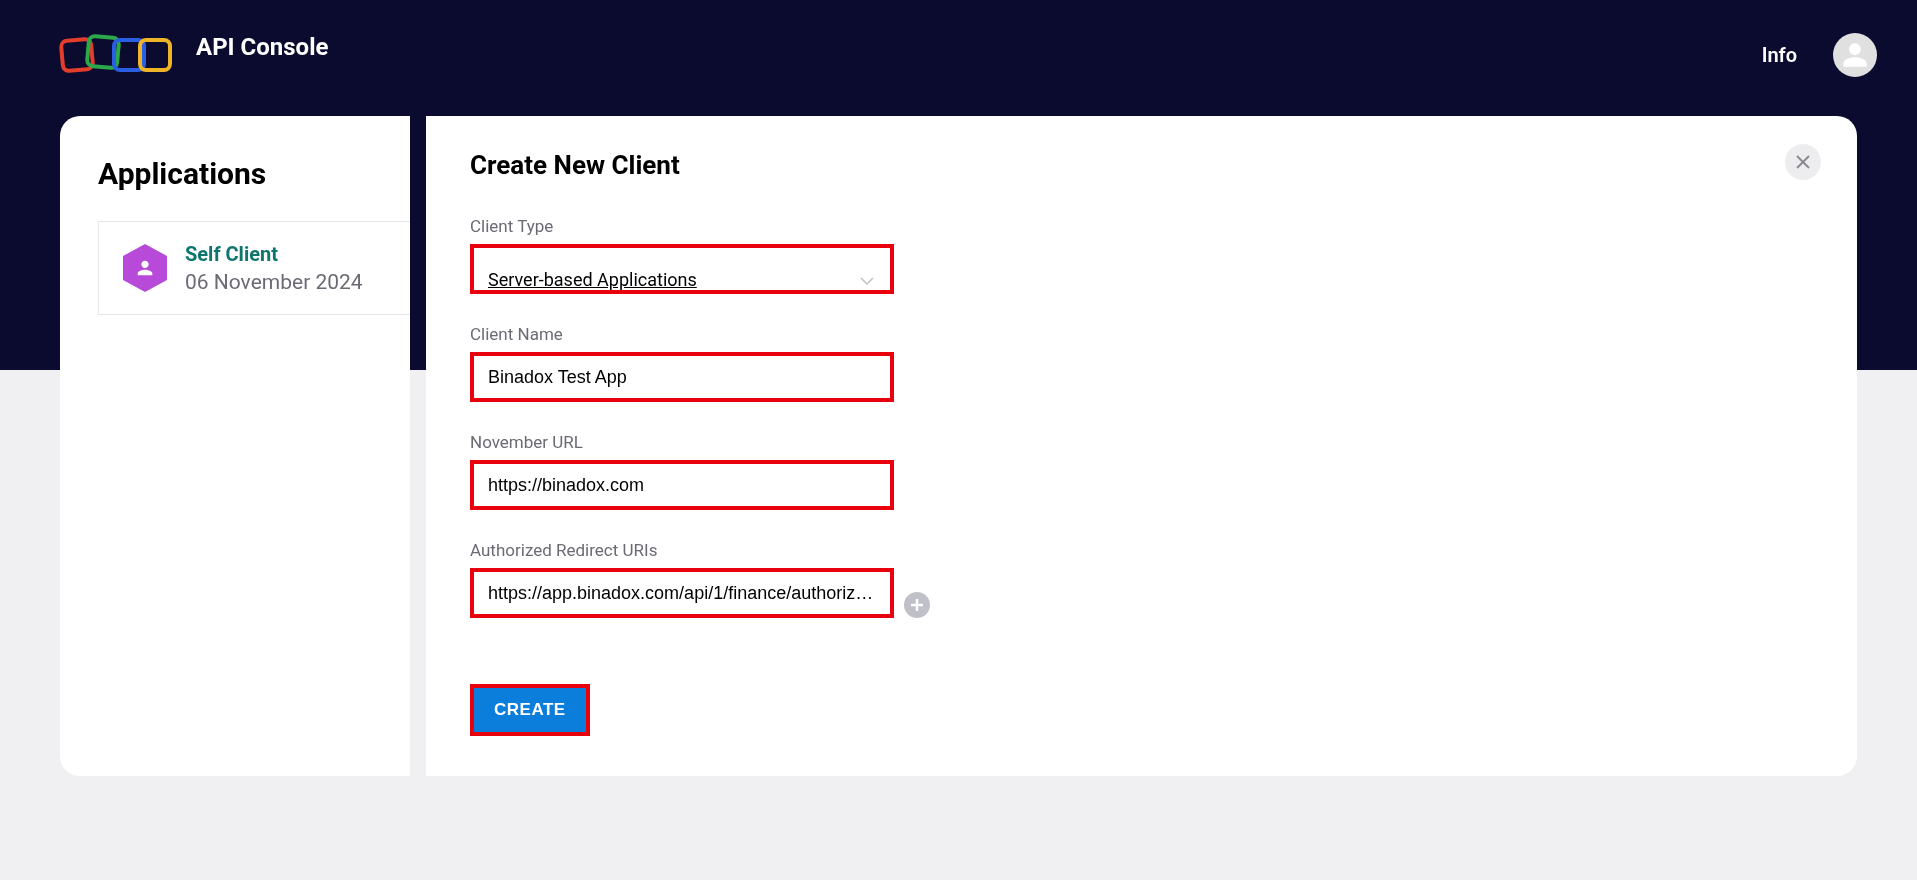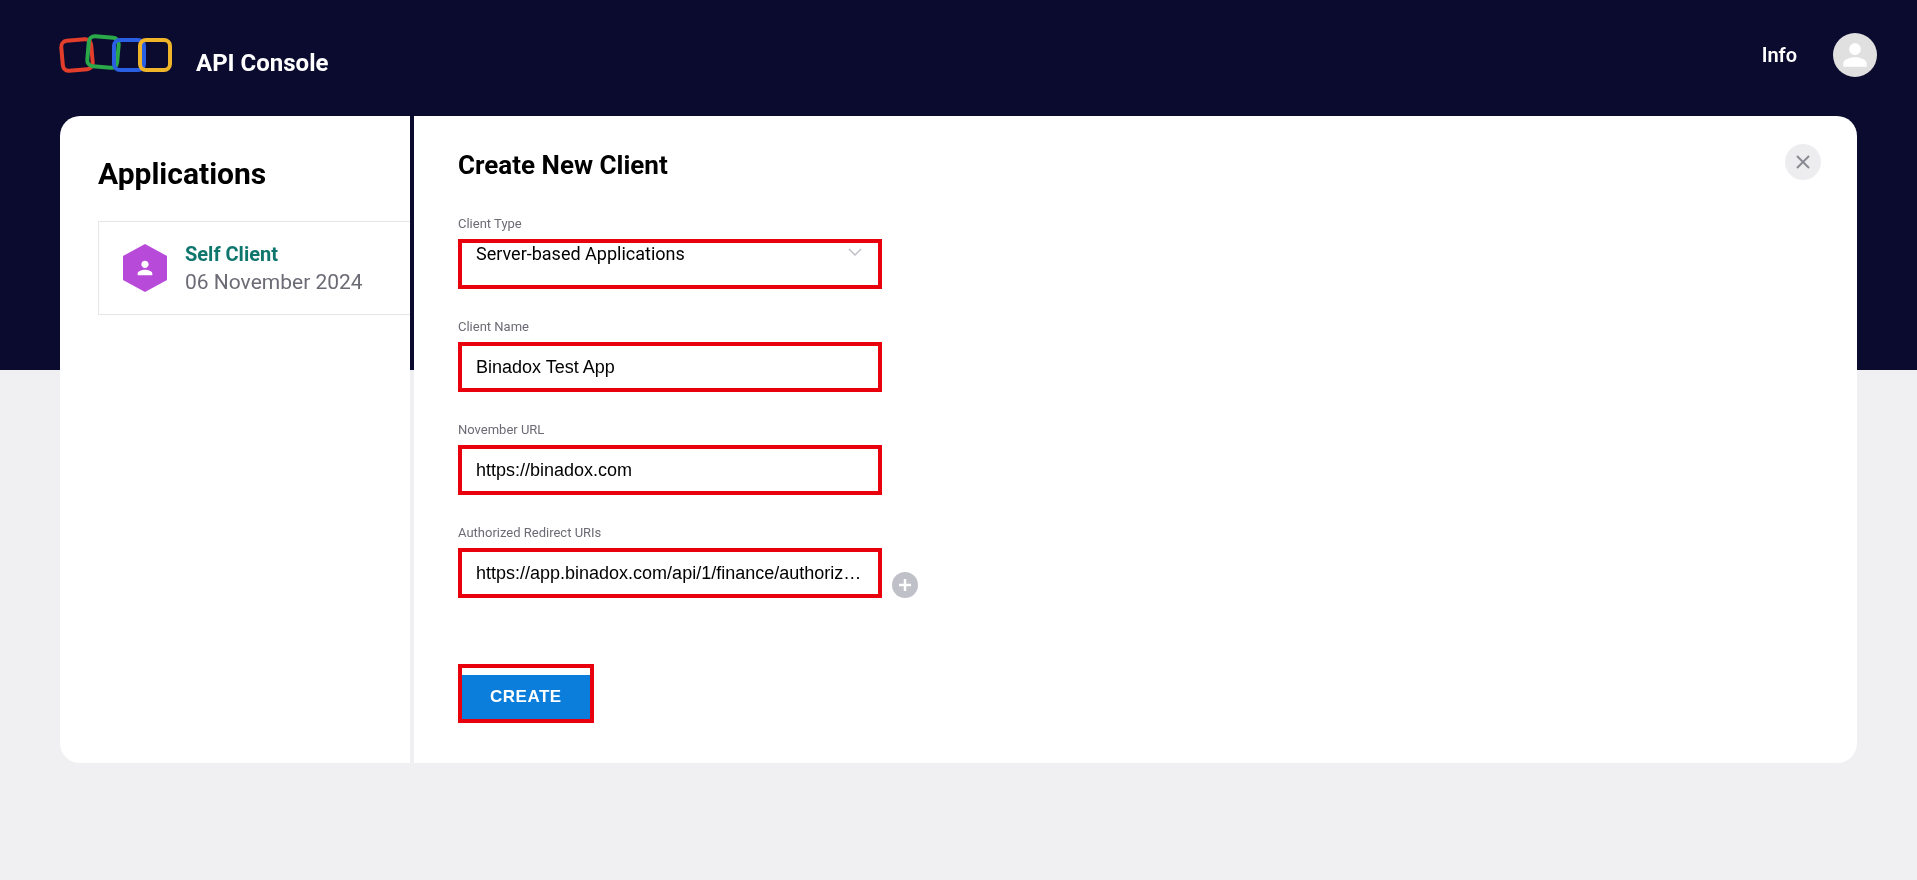--- a/index.html
+++ b/index.html
@@ -17,21 +17,21 @@
       background: #0a0b2e;
       height: 110px;
       display: flex;
       align-items: center;
       justify-content: space-between;
       padding: 0 40px 0 60px;
       position: relative;
     }
     .logo-section {
       display: flex;
-      align-items: flex-end;
+      align-items: flex-start;
       gap: 16px;
     }
     .logo-squares {
       display: flex;
       align-items: center;
       position: relative;
       width: 120px;
       height: 44px;
     }
     .square {
@@ -77,21 +77,21 @@
       width: 100%;
       position: absolute;
       top: 110px;
       left: 0;
       z-index: 0;
     }
     .main-container {
       position: relative;
       z-index: 1;
       display: flex;
-      gap: 4px;
+      gap: 16px;
       padding: 0 60px;
       margin-top: 6px;
     }
     .sidebar-card {
       background: #fff;
       border-radius: 20px 0 0 20px;
       padding: 40px 0;
       width: 350px;
       min-height: 550px;
     }
@@ -155,21 +155,21 @@
       display: flex;
       align-items: center;
       justify-content: center;
       cursor: pointer;
     }
     .close-btn svg { width: 14px; height: 14px; stroke: #8a8a92; stroke-width: 2; }
     .form-group {
       margin-bottom: 30px;
     }
     .form-label {
-      font-size: 13px;
+      font-size: 17px;
       color: #6b6b75;
       margin-bottom: 8px;
       display: block;
     }
     .input-wrapper {
       border: 4px solid #e8000d;
       display: inline-block;
       width: 424px;
     }
     .input-wrapper.with-dropdown {
@@ -180,23 +180,24 @@
       height: 42px;
       padding: 0 14px;
       border: none;
       font-size: 18px;
       color: #000;
       outline: none;
       background: #fff;
     }
     .select-box {
       display: flex;
-      align-items: flex-start;
+      align-items: flex-end;
       justify-content: space-between;
       cursor: pointer;
+      text-decoration: underline;
     }
     .chevron-svg {
       width: 18px;
       height: 18px;
       stroke: #c0c0c8;
       stroke-width: 1.5;
       fill: none;
     }
     .redirect-row {
       display: flex;
@@ -216,26 +217,25 @@
     .add-icon-btn svg { width: 14px; height: 14px; stroke: #fff; stroke-width: 2.5; }
     .create-btn-wrapper {
       border: 4px solid #e8000d;
       display: inline-block;
       margin-top: 36px;
     }
     .create-btn {
       background: #0b7dda;
       color: #fff;
       border: none;
-      padding: 12px 28px;
+      padding: 12px 20px;
       font-size: 17px;
       font-weight: 700;
       letter-spacing: 0.5px;
       cursor: pointer;
-      margin-top: 7px;
     }
     .ellipsis {
       white-space: nowrap;
       overflow: hidden;
       text-overflow: ellipsis;
     }
   </style>
 </head>
 <body>
 

